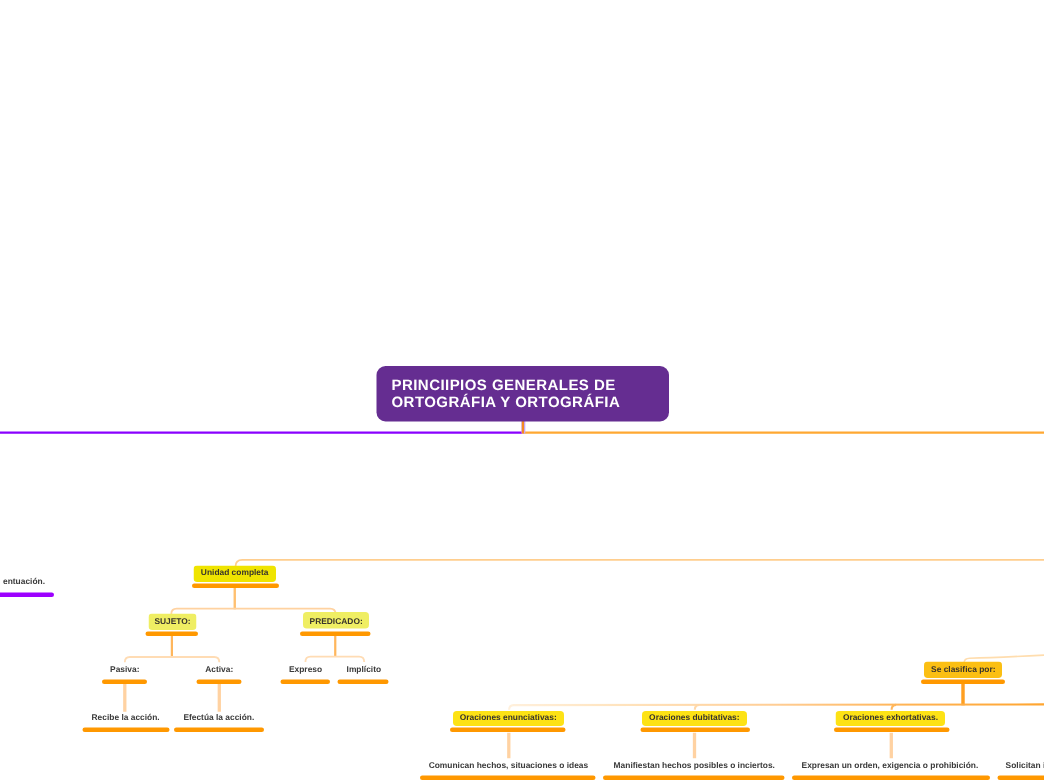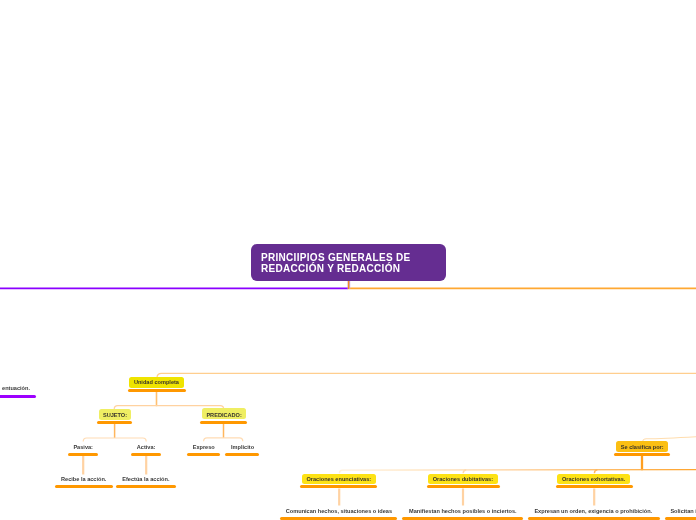--- a/index.html
+++ b/index.html
@@ -73,21 +73,21 @@
     <path d="M 463.2 473.2 Q 463.2 470.1 466.2 470.0" stroke="url(#fanFade)" stroke-width="1.4"></path>
     <path d="M 594.4 473.2 Q 594.4 470.0 597.4 469.9" stroke="url(#fanFade)" stroke-width="1.4"></path>
 
     <line x1="339.2" y1="488.5" x2="339.2" y2="505.5" stroke="#FFD2A2" stroke-width="2.2"></line>
     <line x1="463" y1="488.5" x2="463" y2="505.5" stroke="#FFD2A2" stroke-width="2.2"></line>
     <line x1="594.2" y1="488.5" x2="594.2" y2="505.5" stroke="#FFD2A2" stroke-width="2.2"></line>
   </svg>
 
   <div id="root-node">
     <div class="rline rl1">PRINCIIPIOS GENERALES DE</div>
-    <div class="rline rl2">REDACCIÓN Y REDACCIÓN</div>
+    <div class="rline rl2">ORTOGRÁFIA Y ORTOGRÁFIA</div>
   </div>
 
   <div class="ntext" style="left:-10px;top:384.5px;width:40px;text-align:right;font-size:5.6px;">entuación.</div>
   <div class="nbar purple" style="left:-12px;top:394.6px;width:48px;height:3px;"></div>
 
   <div class="nbox" style="left:129.2px;top:376.9px;width:54.9px;height:10.9px;line-height:11.9px;font-size:5.6px;background:#EFE400;">Unidad completa</div>
   <div class="nbar" style="left:128.3px;top:388.9px;width:57.6px;height:3px;"></div>
 
   <div class="nbox" style="left:98.6px;top:408.9px;width:32px;height:11px;line-height:13px;font-size:5.6px;background:#EFEE63;">SUJETO:</div>
   <div class="nbar" style="left:97.3px;top:420.9px;width:34.6px;height:3px;"></div>

